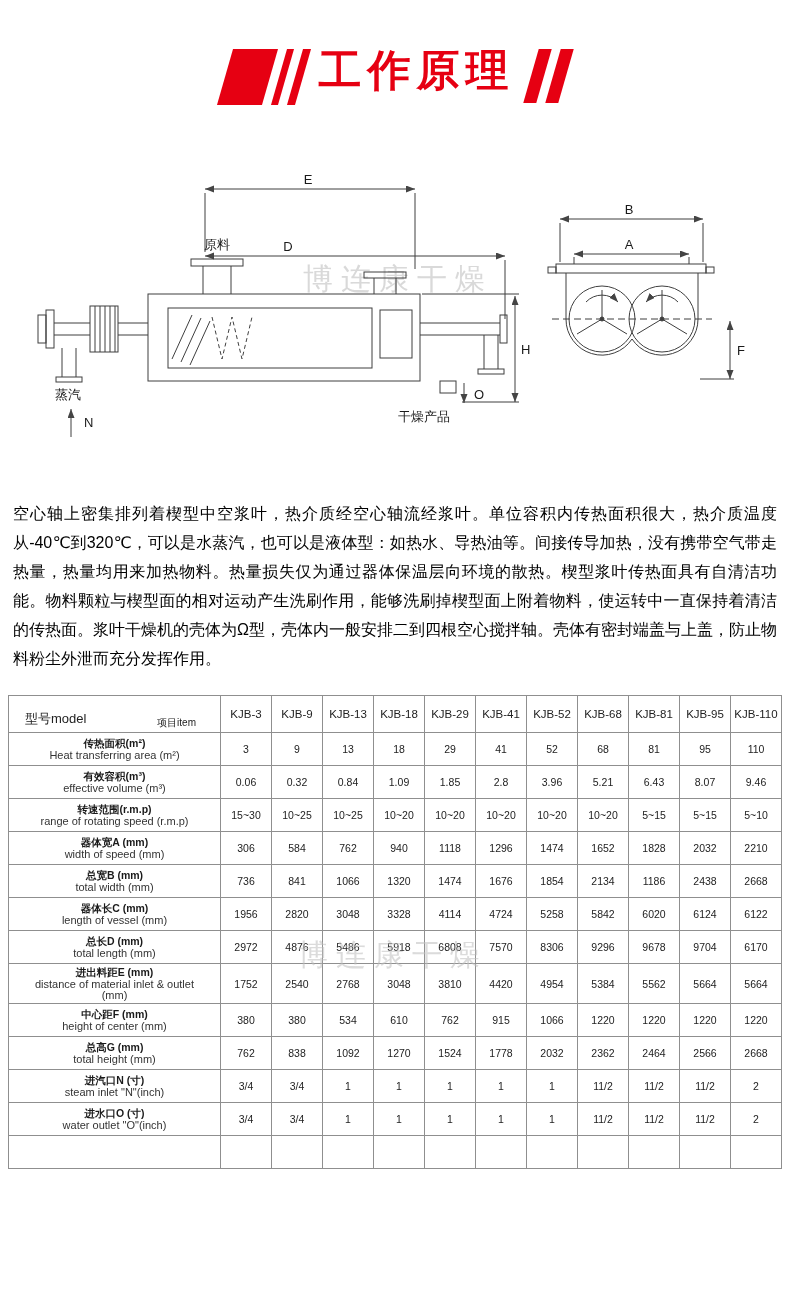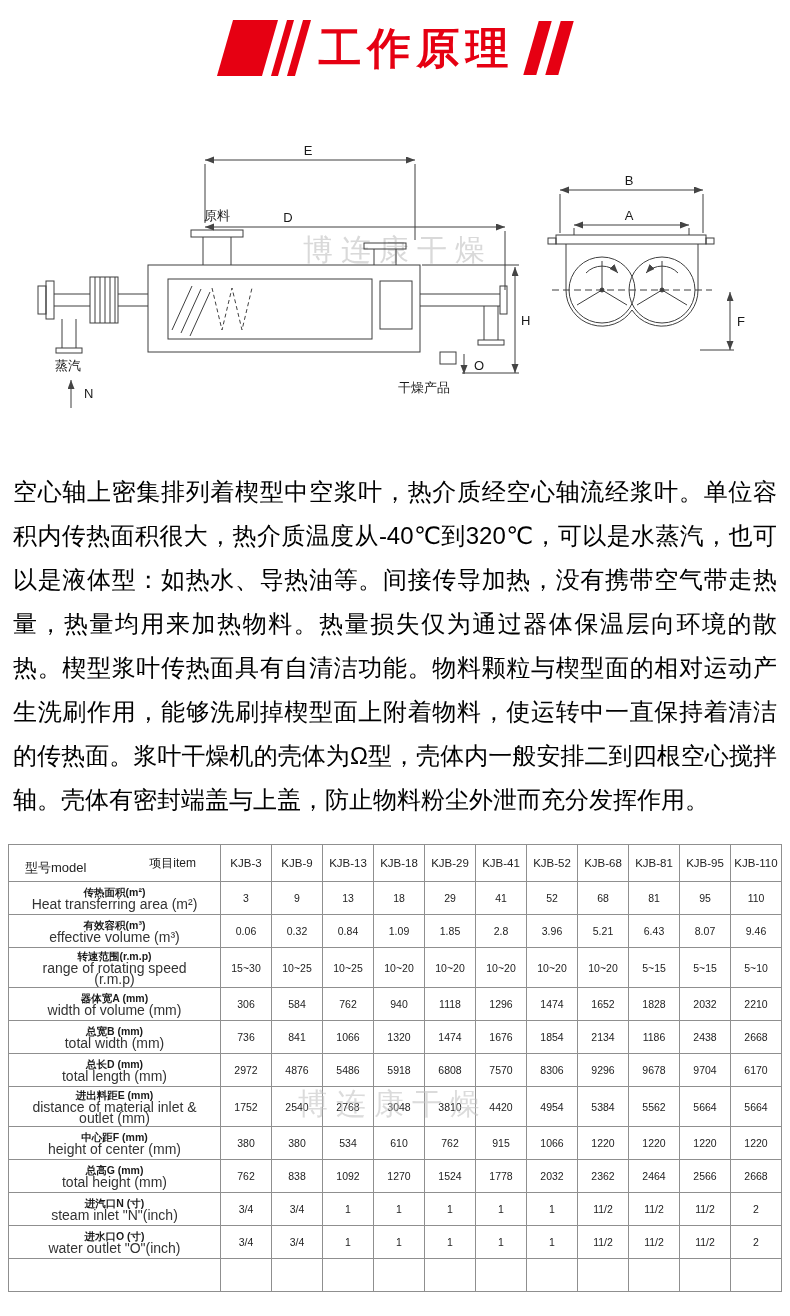--- a/index.html
+++ b/index.html
@@ -1,46 +1,46 @@
 <!DOCTYPE html>
 <html><head>
 <meta charset="utf-8">
 <style>
   *{box-sizing:border-box;margin:0;padding:0}
   html,body{background:#fff}
   body{width:790px;font-family:"Liberation Sans","DejaVu Sans",sans-serif;color:#111}
   .page{position:relative;width:790px;height:1316px;overflow:hidden;background:#fff}
 
   
-  .banner{display:flex;align-items:center;justify-content:center;margin-top:20px;gap:16px}
+  .banner{display:flex;align-items:flex-start;justify-content:center;margin-top:49px;gap:16px}
   .banner-block{position:relative;width:78px;height:56px;background:#e60012;transform:skewX(-16deg);overflow:hidden}
   .ws{position:absolute;top:-7px;width:9px;height:72px;background:#fff}
   .ws1{right:8px}.ws2{right:24px}
   .banner-title{color:#e60012;font-size:43px;font-weight:bold;letter-spacing:6px;line-height:1}
   .banner-right{display:flex;gap:9px}
   .rs{width:13px;height:54px;background:#e60012;transform:skewX(-16deg)}
 
   
   .diagram-wrap{margin-top:54px;height:320px}
   svg text{font-family:"Liberation Sans","DejaVu Sans",sans-serif}
 
   
-  .desc{margin:20px 13px 0;font-size:24px;line-height:44px;text-align:justify;color:#000}
+  .desc{margin:20px 13px 0;font-size:16px;line-height:29px;text-align:justify;color:#000}
 
   
   .table-wrap{position:relative;margin:22px 8px 0}
   table{border-collapse:collapse;table-layout:fixed;width:100%;background:#fff}
   th,td{border:1px solid #8f8f8f;text-align:center;vertical-align:middle;font-weight:normal;color:#222;padding:0;overflow:hidden}
   thead th{height:37px;font-size:11.5px}
   tbody td{height:33px;font-size:10.5px}
   th.rowlabel{padding:2px 19px;height:33px}
   .rowlabel .cn{font-size:10.5px;font-weight:700;line-height:12px;color:#1a1a1a}
-  .rowlabel .en{font-size:14px;line-height:11px;color:#333;margin-top:1px}
+  .rowlabel .en{font-size:11px;line-height:11px;color:#333;margin-top:1px}
   th.corner{position:relative}
-  .corner-top{position:absolute;top:10px;right:24px;font-size:12px;color:#222}
+  .corner-top{position:absolute;top:20px;right:24px;font-size:10px;color:#222}
   .corner-bottom{position:absolute;bottom:4px;left:16px;font-size:13px;color:#222}
   .table-watermark{position:absolute;left:290px;top:240px;font-size:30px;letter-spacing:8px;color:#bfbfbf;opacity:.55;pointer-events:none;z-index:2}
 </style>
 </head>
 <body>
 
 <div class="page">
 
   <div class="banner">
     <div class="banner-block">
@@ -251,21 +251,21 @@
             <td>10~20</td>
             <td>10~20</td>
             <td>10~20</td>
             <td>5~15</td>
             <td>5~15</td>
             <td>5~10</td>
           </tr>
           <tr>
             <th class="rowlabel">
               <div class="cn">器体宽A (mm)</div>
-              <div class="en">width of volume (mm)</div>
+              <div class="en">width of speed (mm)</div>
             </th>
             <td>306</td>
             <td>584</td>
             <td>762</td>
             <td>940</td>
             <td>1118</td>
             <td>1296</td>
             <td>1474</td>
             <td>1652</td>
             <td>1828</td>
@@ -284,20 +284,37 @@
             <td>1474</td>
             <td>1676</td>
             <td>1854</td>
             <td>2134</td>
             <td>1186</td>
             <td>2438</td>
             <td>2668</td>
           </tr>
           <tr>
             <th class="rowlabel">
+              <div class="cn">器体长C (mm)</div>
+              <div class="en">length of vessel (mm)</div>
+            </th>
+            <td>1956</td>
+            <td>2820</td>
+            <td>3048</td>
+            <td>3328</td>
+            <td>4114</td>
+            <td>4724</td>
+            <td>5258</td>
+            <td>5842</td>
+            <td>6020</td>
+            <td>6124</td>
+            <td>6122</td>
+          </tr>
+          <tr>
+            <th class="rowlabel">
               <div class="cn">总长D (mm)</div>
               <div class="en">total length (mm)</div>
             </th>
             <td>2972</td>
             <td>4876</td>
             <td>5486</td>
             <td>5918</td>
             <td>6808</td>
             <td>7570</td>
             <td>8306</td>

